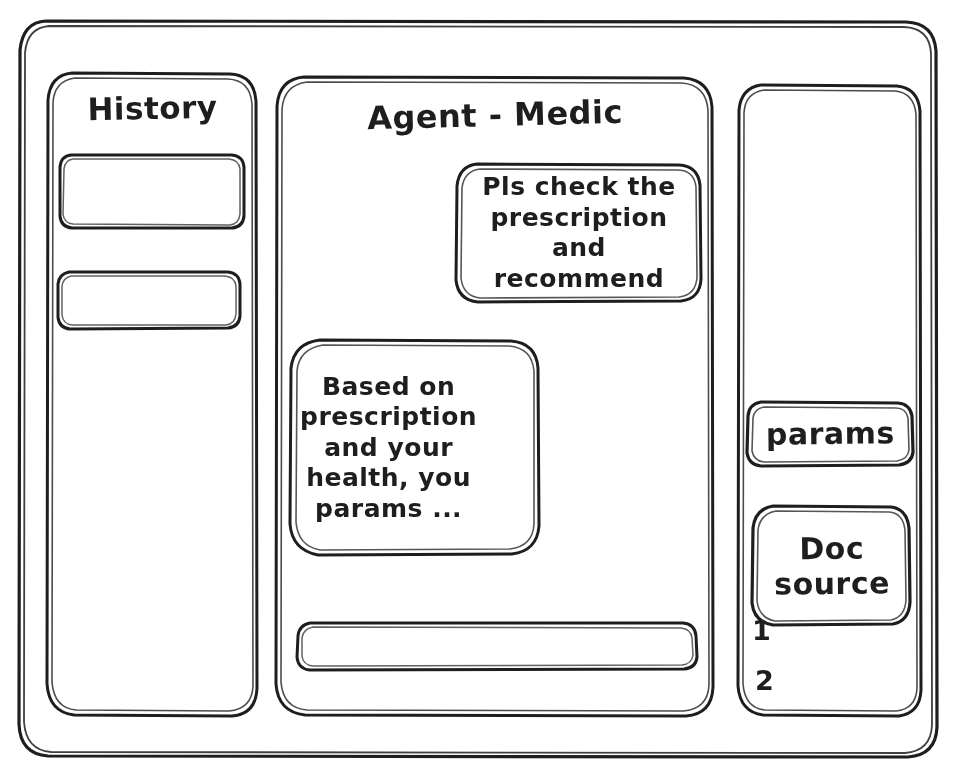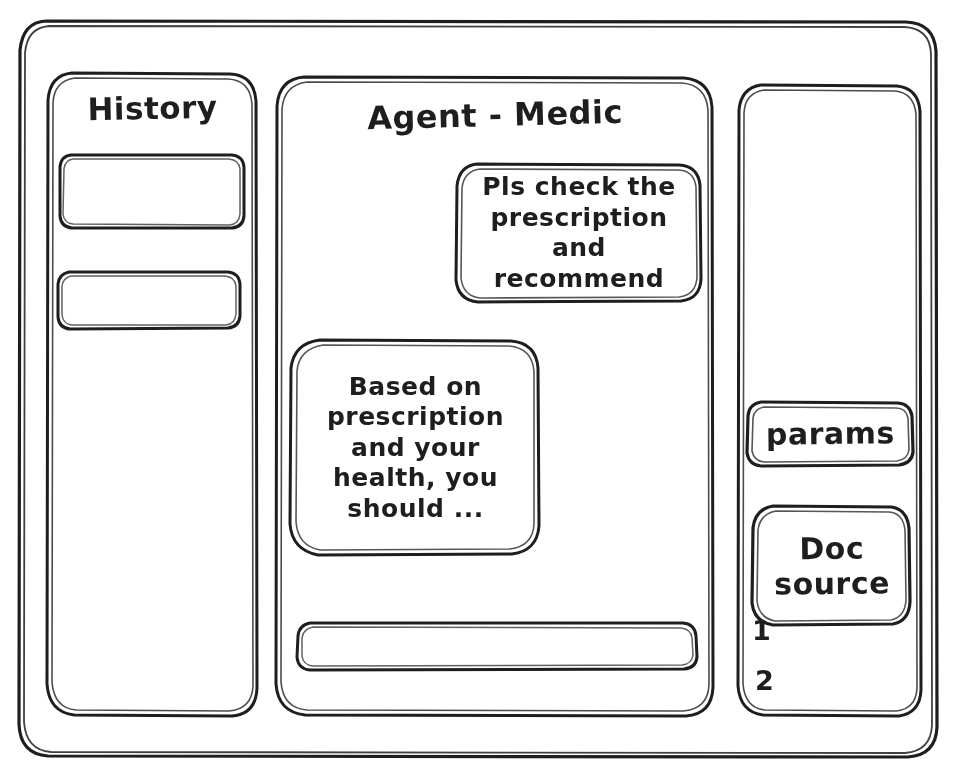--- a/index.html
+++ b/index.html
@@ -74,21 +74,20 @@
     position: absolute;
     left: 0; top: 22px;
     width: 100%;
     text-align: center;
     font-size: 32px;
     transform: rotate(-1.5deg);
   }
 
   .bubble .content {
     align-items: center;
-    justify-content: center;
     padding: 10px 14px;
     text-align: center;
   }
   .bubble-text {
     font-size: 25px;
     line-height: 1.22;
     white-space: pre-line;
   }
 
   #bubble-user { left: 453px; top: 160px; width: 252px; height: 146px; }
@@ -197,21 +196,21 @@
   <div class="sketchbox bubble" id="bubble-agent">
     <svg viewBox="0 0 259 224" preserveAspectRatio="none">
       <path d="M34 4 Q8 7 5 32 L4 188 Q6 214 32 219 L226 218 Q251 215 253 190 L252 32 Q250 7 225 5 Z" fill="#ffffff" stroke="#1e1e1e" stroke-width="3" stroke-linecap="round" stroke-linejoin="round"></path>
       <path d="M37 9 Q13 13 11 35 L10 186 Q12 210 34 214 L224 213 Q247 210 248 188 L248 35 Q246 12 223 10 Z" fill="none" stroke="#1e1e1e" stroke-width="1.6" stroke-linecap="round" stroke-linejoin="round" opacity="0.75"></path>
     </svg>
     <div class="content">
       <div class="hand bubble-text">Based on
 prescription
 and your
 health, you
-should ...</div>
+params ...</div>
     </div>
   </div>
 
   <div class="sketchbox" id="composer">
     <svg viewBox="0 0 406 53" preserveAspectRatio="none">
       <path d="M16 3 Q5 5 4 16 L3 37 Q4 49 16 50 L390 49 Q402 48 403 37 L402 16 Q401 4 389 3 Z" fill="#ffffff" stroke="#1e1e1e" stroke-width="3" stroke-linecap="round" stroke-linejoin="round"></path>
       <path d="M19 7 Q9 9 8 18 L8 36 Q9 45 19 46 L388 45 Q398 44 399 35 L398 18 Q397 9 387 8 Z" fill="none" stroke="#1e1e1e" stroke-width="1.5" stroke-linecap="round" stroke-linejoin="round" opacity="0.7"></path>
     </svg>
     <div class="content">
       <input id="composer-input" type="text" placeholder="" style="">

